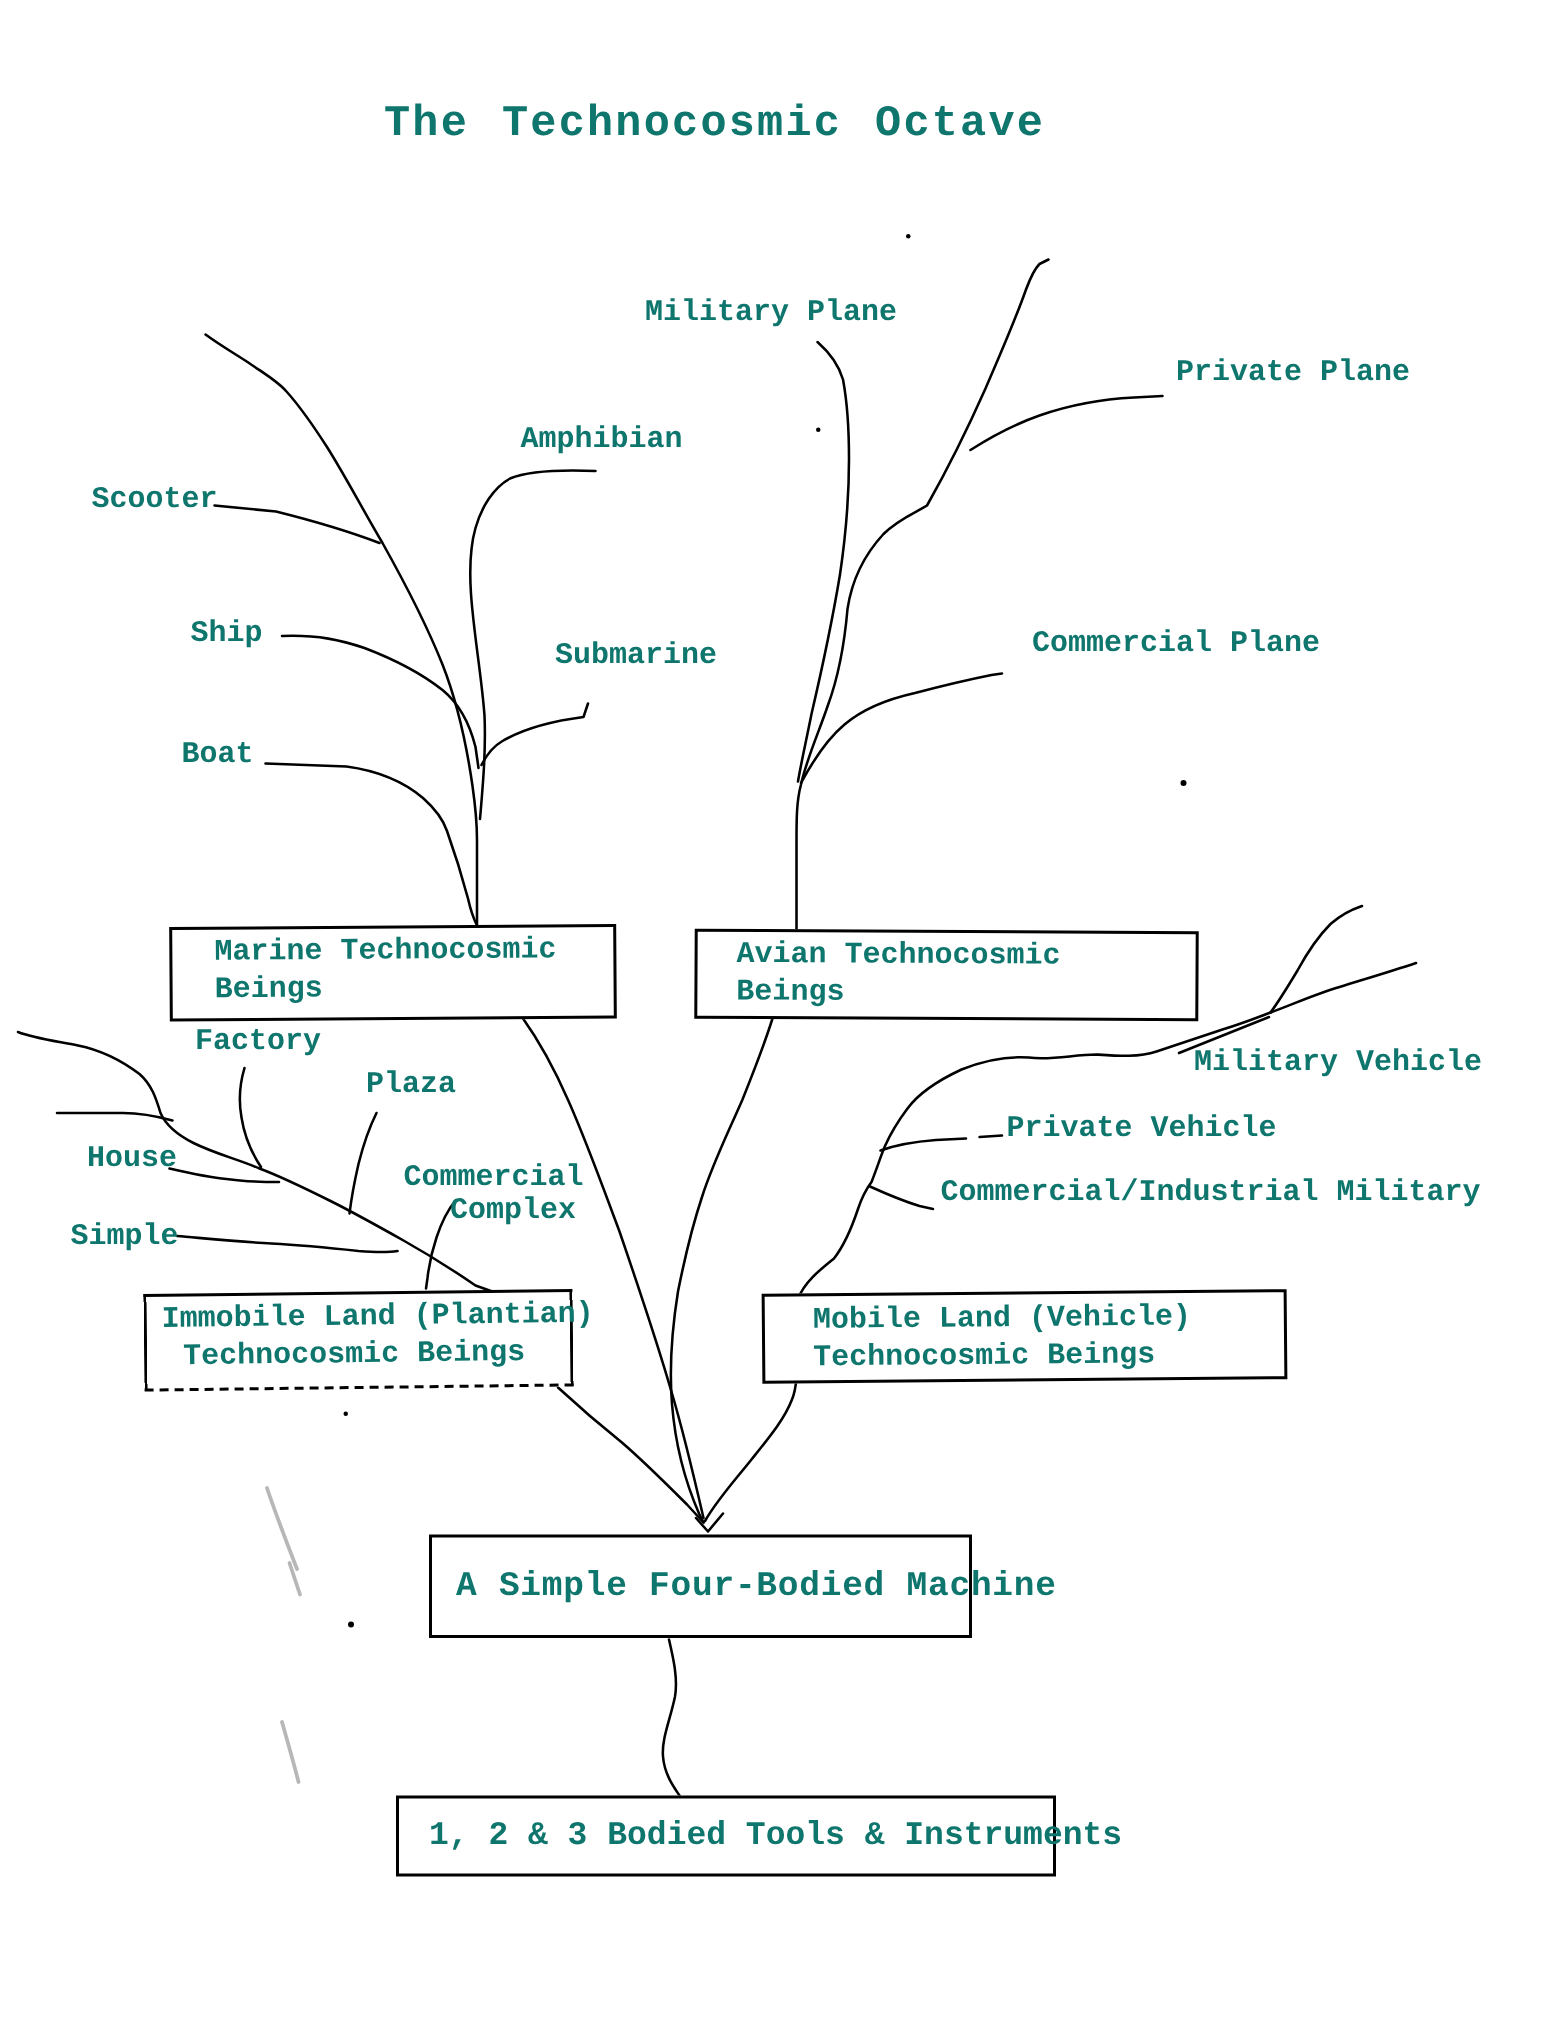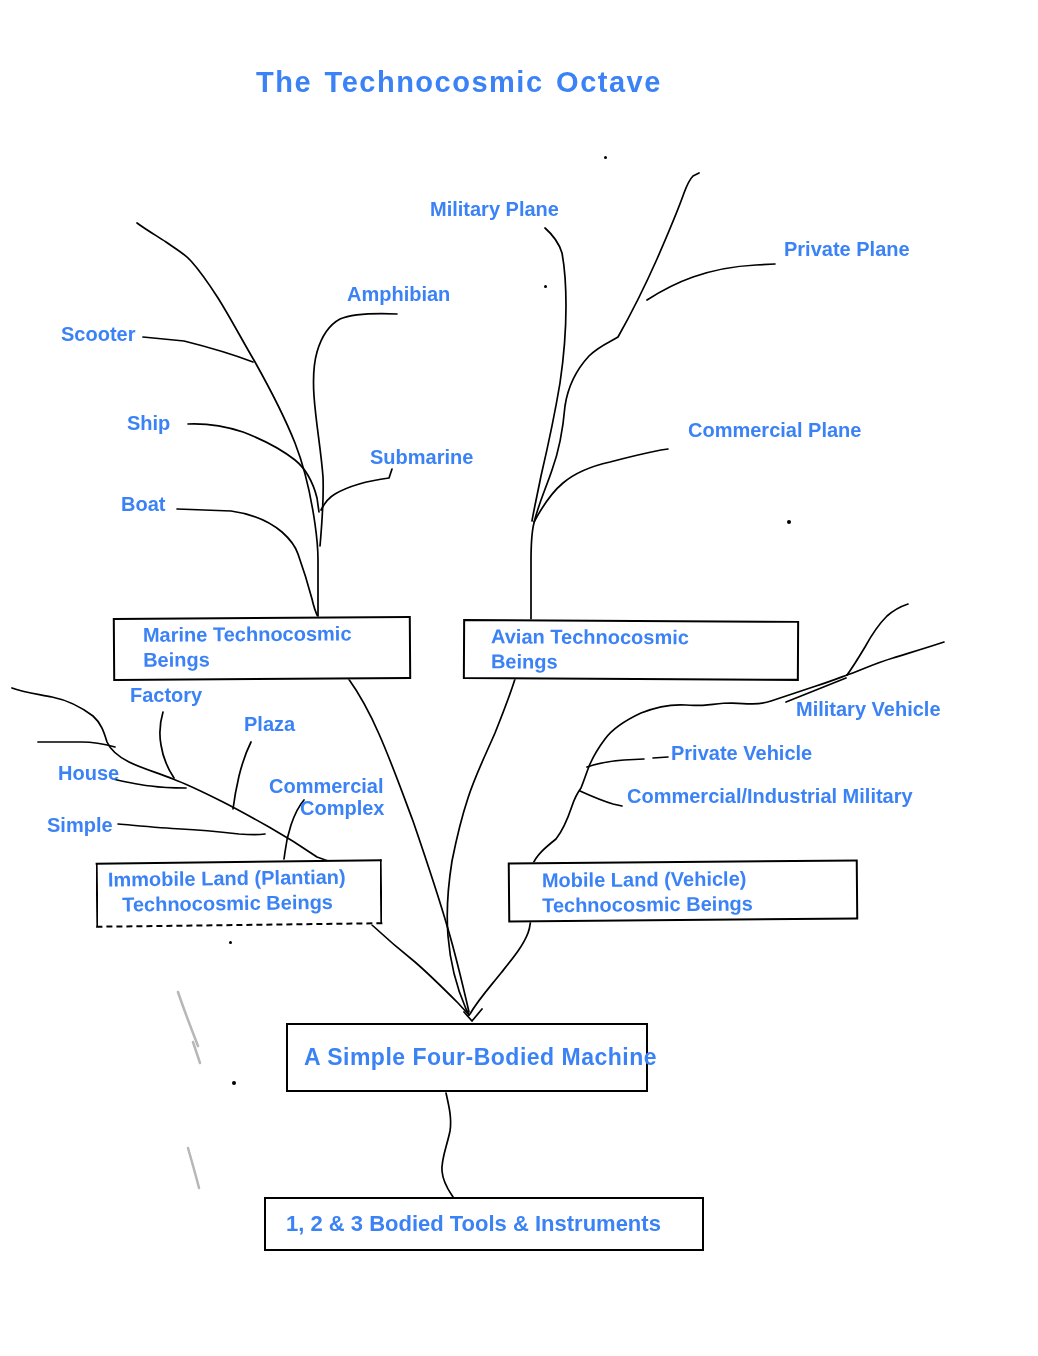--- a/index.html
+++ b/index.html
@@ -1,17 +1,17 @@
 <!DOCTYPE html>
 <html><head>
 <meta charset="utf-8">
 <style>
   html,body{margin:0;padding:0;background:#fff;}
   #page{position:relative;width:998px;height:1356px;background:#ffffff;overflow:hidden;
-        font-family:Liberation Sans, sans-serif;color:#3b82f6;}
+        font-family:Liberation Mono, monospace;color:#0f766e;}
   #branches{position:absolute;left:0;top:0;z-index:1;}
   #branches path{fill:none;stroke:#000;stroke-width:1.7;stroke-linecap:round;stroke-linejoin:round;}
   #branches path.smudge{stroke:#b7b7b7;stroke-width:2.5;}
   .lbl{position:absolute;z-index:3;font-weight:700;font-size:20px;white-space:nowrap;line-height:1.1;}
   .lbl .l2{display:block;}
   #page-title{position:absolute;left:256px;top:66px;z-index:3;font-weight:700;font-size:29px;
         letter-spacing:1.5px;word-spacing:3px;white-space:nowrap;}
   .box{position:absolute;z-index:2;background:#fff;border:2px solid #000;font-weight:700;
         font-size:20px;line-height:1.25;}
   .box .bl{display:block;white-space:nowrap;}
@@ -80,21 +80,21 @@
   <div class="dot" style="left:232px;top:1081px;width:4px;height:4px;"></div>
 
   <div id="page-title">The Technocosmic Octave</div>
 
   <div class="lbl" style="left:430px;top:198px;text-align:center;">Military Plane</div>
   <div class="lbl" style="left:784px;top:238px;">Private Plane</div>
   <div class="lbl" style="left:347px;top:283px;">Amphibian</div>
   <div class="lbl" style="left:61px;top:323px;">Scooter</div>
   <div class="lbl" style="left:127px;top:412px;">Ship</div>
   <div class="lbl" style="left:656px;top:419px;margin-left:32px;">Commercial Plane</div>
-  <div class="lbl" style="left:370px;top:446px;">Submarine</div>
+  <div class="lbl" style="left:370px;top:427px;">Submarine</div>
   <div class="lbl" style="left:121px;top:493px;">Boat</div>
   <div class="lbl" style="left:130px;top:684px;">Factory</div>
   <div class="lbl" style="left:244px;top:713px;">Plaza</div>
   <div class="lbl" style="left:58px;top:762px;">House</div>
   <div class="lbl" style="left:47px;top:814px;">Simple</div>
   <div class="lbl" style="left:269px;top:775px;">
     <span class="l1">Commercial</span>
     <span class="l2" style="margin-left:31px;">Complex</span>
   </div>
   <div class="lbl" style="left:796px;top:698px;">Military Vehicle</div>

